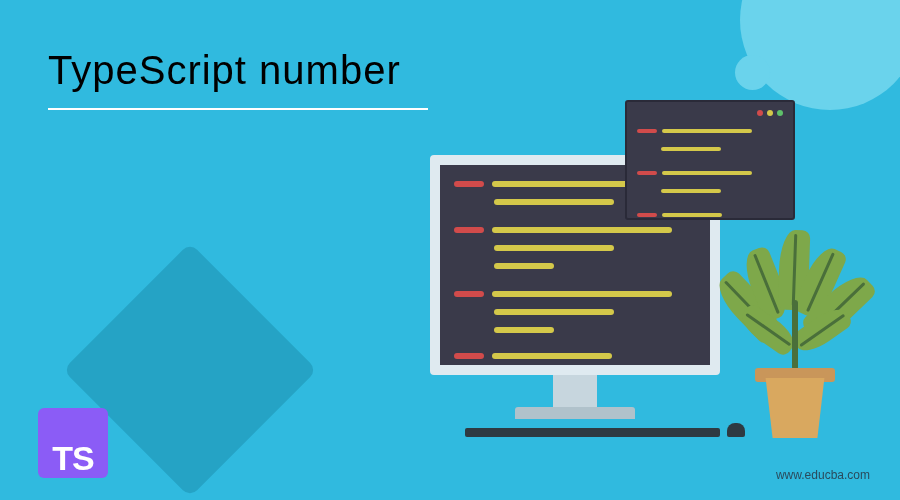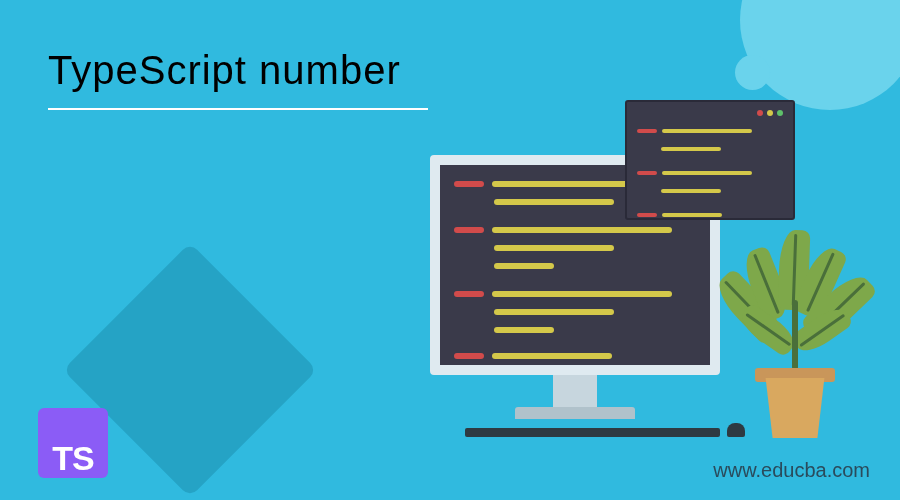--- a/index.html
+++ b/index.html
@@ -72,21 +72,21 @@
       width: 35px;
       height: 35px;
       background: #6ad3ec;
       border-radius: 50%;
     }
     .footer-url {
       position: absolute;
       bottom: 18px;
       right: 30px;
       color: #2a4b5c;
-      font-size: 20px;
+      font-size: 12px;
     }
 
     
     .monitor {
       position: absolute;
       left: 430px;
       top: 155px;
       width: 290px;
     }
     .screen {

